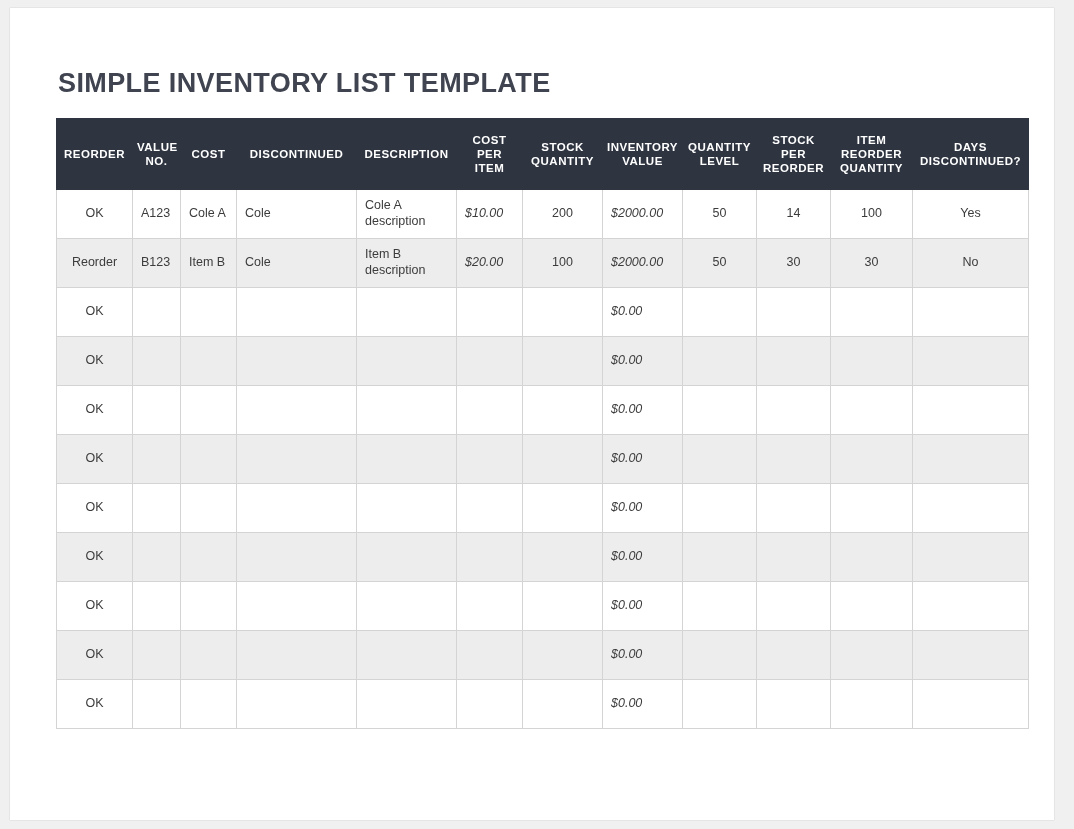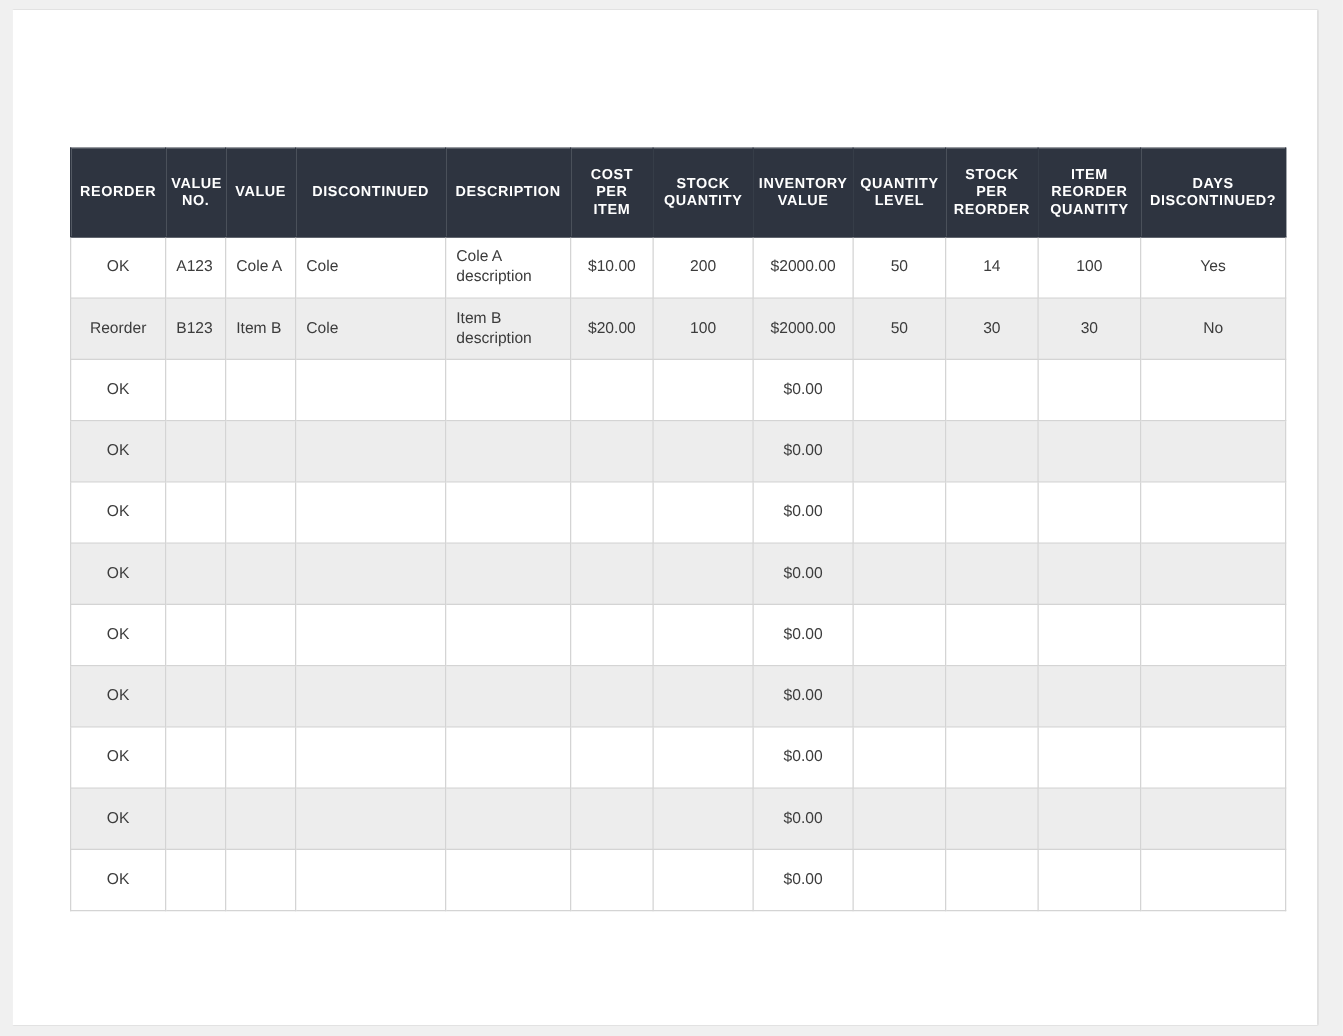--- a/index.html
+++ b/index.html
@@ -64,21 +64,21 @@
     vertical-align: middle;
     line-height: 1.25;
     background: #ffffff;
     overflow: hidden;
   }
   table.inv tr.alt td {
     background: #ededed;
   }
   td.c { text-align: center; }
   td.l { text-align: left; }
-  td.r { text-align: center; padding-right: 12px; }
+  td.r { text-align: left; padding-right: 12px; font-style: italic; }
 
   
   col.c0 { width: 76px; }
   col.c1 { width: 48px; }
   col.c2 { width: 56px; }
   col.c3 { width: 120px; }
   col.c4 { width: 100px; }
   col.c5 { width: 66px; }
   col.c6 { width: 80px; }
   col.c7 { width: 80px; }
@@ -86,41 +86,42 @@
   col.c9 { width: 74px; }
   col.c10 { width: 82px; }
   col.c11 { width: 116px; }
 </style>
 </head>
 <body>
 
 <div id="page">
   <div class="sheet">
 
+    <div class="doc-title">SIMPLE INVENTORY LIST TEMPLATE</div>
 
     <table class="inv">
       <colgroup>
         <col class="c0">
           <col class="c1">
           <col class="c2">
           <col class="c3">
           <col class="c4">
           <col class="c5">
         <col class="c6">
           <col class="c7">
           <col class="c8">
           <col class="c9">
           <col class="c10">
           <col class="c11">
       </colgroup>
       <thead>
         <tr>
           <th>REORDER</th>
           <th>VALUE NO.</th>
-          <th>VALUE</th>
+          <th>COST</th>
           <th>DISCONTINUED</th>
           <th>DESCRIPTION</th>
           <th>COST PER ITEM</th>
           <th>STOCK QUANTITY</th>
           <th>INVENTORY VALUE</th>
           <th>QUANTITY LEVEL</th>
           <th>STOCK PER REORDER</th>
           <th>ITEM REORDER QUANTITY</th>
           <th>DAYS DISCONTINUED?</th>
         </tr>

